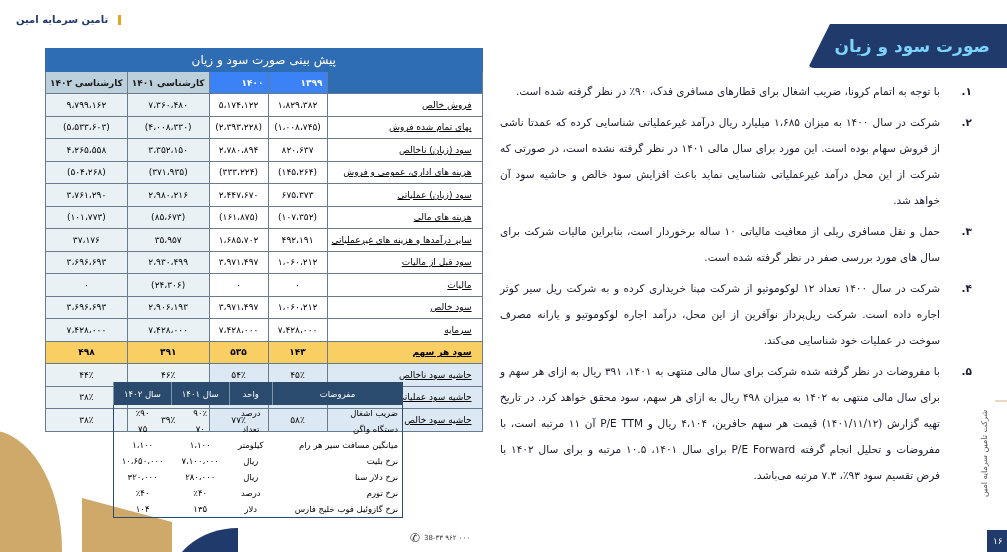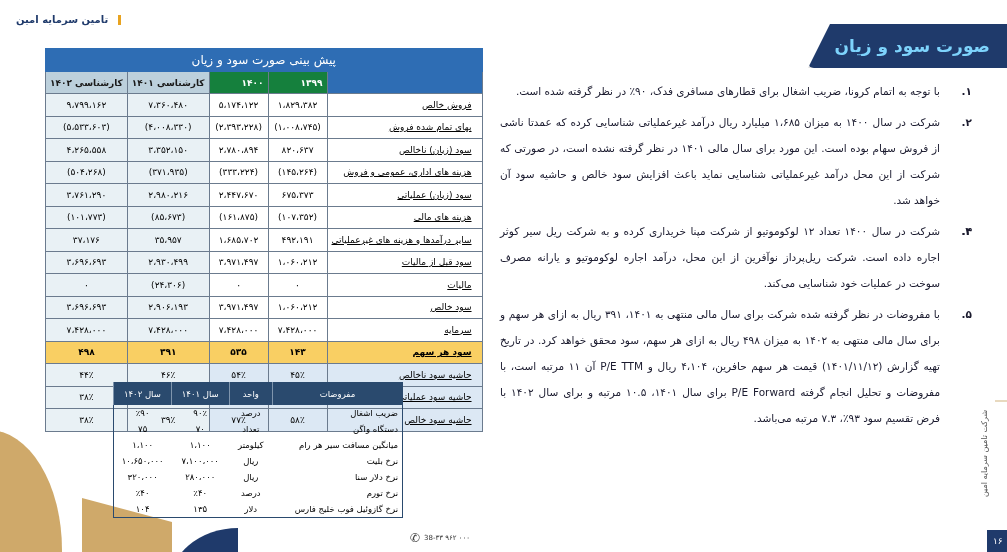--- a/index.html
+++ b/index.html
@@ -41,21 +41,21 @@
 
   
   .ft {
     position:absolute; left:45px; top:48px; width:412px;
     border-collapse:collapse; direction:rtl; font-size:9px;
     border:1px solid #5a6b80;
   }
   .ft td, .ft th { border:1px solid #6b7b8e; height:21.5px; padding:0 4px; text-align:center; white-space:nowrap; }
   .ft .cap th { background:#2e6db4; color:#fff; font-size:12px; font-weight:normal; height:22px; border-color:#2e6db4; }
   .ft .hdr th { font-weight:bold; height:21px;text-align:center; }
-  .ft .hdr th.blue { background:#15803d; color:#fff;padding-left:32px; }
+  .ft .hdr th.blue { background:#3b82f6; color:#fff;padding-left:32px; }
   .ft .hdr th.gray { background:#bcd0dc; color:#1a1a1a; }
   .ft .hdr th.blank { background:#2e6db4; }
   .ft td.label { text-align:right; padding-right:10px; width:150px;text-decoration:underline; }
   .ft td.est { background:#e9f1f5; }
   .ft tr.eps td { background:#f9cf63 !important; font-weight:bold; }
   .ft tr.margin td.hist, .ft tr.margin td.label { background:#dce8f4; }
 
   
   .at {
     position:absolute; left:113px; top:382px; width:290px;
@@ -282,21 +282,21 @@
         <td>۱۳۵</td>
         <td>۱۰۴</td>
       </tr>
     </tbody>
 </table>
 
 <div class="content">
   <ol id="notes-list">
       <li><span class="num">۱.</span><span>با توجه به اتمام کرونا، ضریب اشغال برای قطارهای مسافری فدک، ۹۰٪ در نظر گرفته شده است.</span></li>
       <li><span class="num">۲.</span><span>شرکت در سال ۱۴۰۰ به میزان ۱،۶۸۵ میلیارد ریال درآمد غیرعملیاتی شناسایی کرده که عمدتا ناشی از فروش سهام بوده است. این مورد برای سال مالی ۱۴۰۱ در نظر گرفته نشده است، در صورتی که شرکت از این محل درآمد غیرعملیاتی شناسایی نماید باعث افزایش سود خالص و حاشیه سود آن خواهد شد.</span></li>
-      <li><span class="num">۳.</span></li>
+      <li><span class="num">۳.</span><span>حمل و نقل مسافری ریلی از معافیت مالیاتی ۱۰ ساله برخوردار است، بنابراین مالیات شرکت برای سال های مورد بررسی صفر در نظر گرفته شده است.</span></li>
       <li><span class="num">۴.</span><span>شرکت در سال ۱۴۰۰ تعداد ۱۲ لوکوموتیو از شرکت مپنا خریداری کرده و به شرکت ریل سیر کوثر اجاره داده است. شرکت ریل‌پرداز نوآفرین از این محل، درآمد اجاره لوکوموتیو و یارانه مصرف سوخت در عملیات خود شناسایی می‌کند.</span></li>
       <li><span class="num">۵.</span><span>با مفروضات در نظر گرفته شده شرکت برای سال مالی منتهی به ۱۴۰۱، ۳۹۱ ریال به ازای هر سهم و برای سال مالی منتهی به ۱۴۰۲ به میزان ۴۹۸ ریال به ازای هر سهم، سود محقق خواهد کرد. در تاریخ تهیه گزارش (۱۴۰۱/۱۱/۱۲) قیمت هر سهم حافرین، ۴،۱۰۴ ریال و P/E TTM آن ۱۱ مرتبه است، با مفروضات و تحلیل انجام گرفته P/E Forward برای سال ۱۴۰۱، ۱۰.۵ مرتبه و برای سال ۱۴۰۲ با فرض تقسیم سود ۹۳٪، ۷.۳ مرتبه می‌باشد.</span></li>
     </ol>
 </div>
 
 <div class="vert-line"></div>
 <div class="vert-label">شرکت تامین سرمایه امین</div>
 <div class="page-num">۱۶</div>
 
 <div class="phone">

